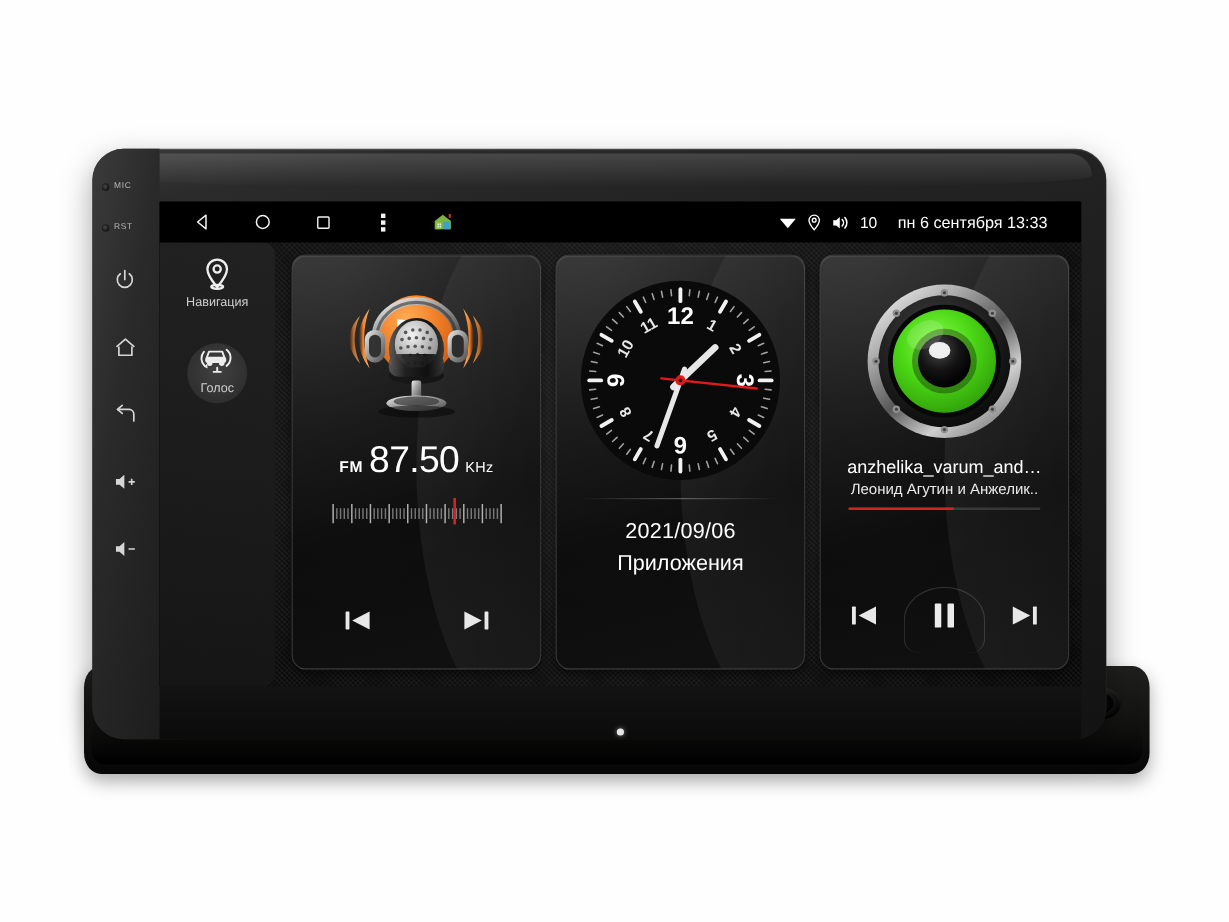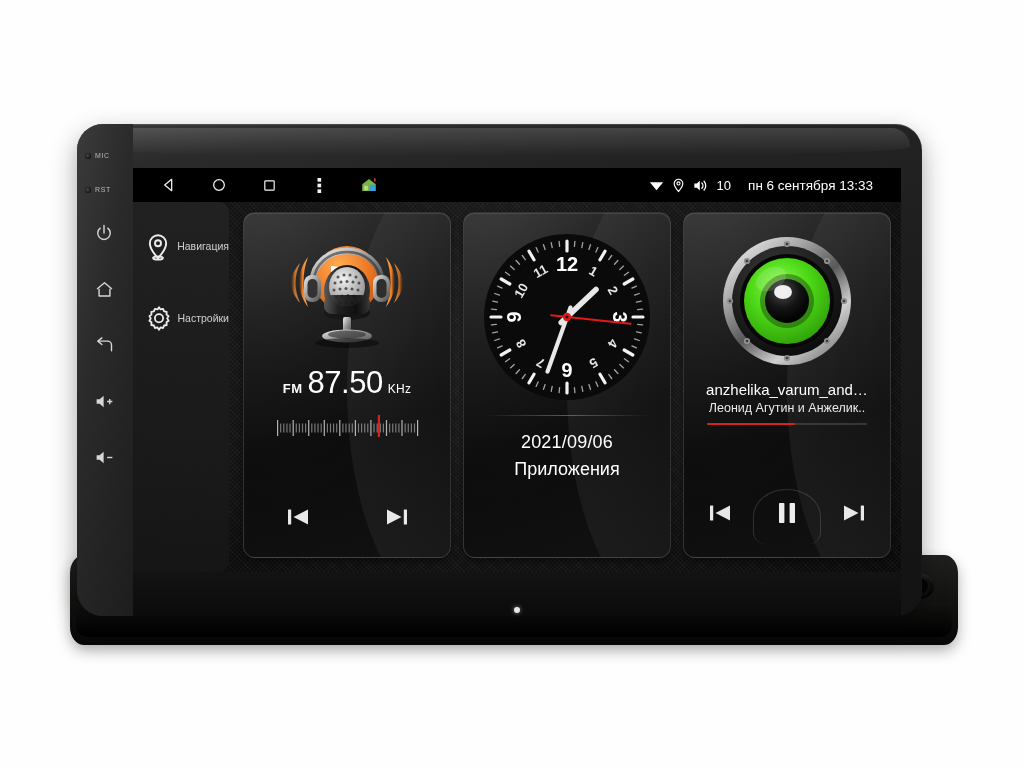--- a/index.html
+++ b/index.html
@@ -148,22 +148,22 @@
     left: 0; top: 34px;
     width: 96px; height: 370px;
     background: linear-gradient(180deg, rgba(34,34,34,0.92), rgba(22,22,22,0.95));
     border-radius: 0 10px 10px 0;
     padding-top: 8px;
     z-index: 4;
   }
   .side-item {
     position: relative;
     width: 100%; height: 72px;
-    display: flex; flex-direction: row;
-    align-items: center; justify-content: flex-end;
+    display: flex; flex-direction: column;
+    align-items: center; justify-content: flex-start;
     gap: 2px;
   }
   .side-ico {
     width: 34px; height: 34px;
     display: flex; align-items: center; justify-content: center;
     color: #ededed; position: relative; z-index: 2;
   }
   .side-label {
     font-size: 10.5px; color: #cfcfcf; position: relative; z-index: 2;
     white-space: nowrap;
@@ -456,30 +456,36 @@
             <svg width="26" height="30" viewBox="0 0 24 28" fill="none" stroke="currentColor" stroke-width="1.8">
               <path d="M12 25.5s7.6-8.7 7.6-13.9A7.6 7.6 0 0 0 4.4 11.6c0 5.2 7.6 13.9 7.6 13.9z"></path>
               <circle cx="12" cy="11.4" r="2.8"></circle>
               <ellipse cx="12" cy="25.2" rx="4.6" ry="1.5"></ellipse>
             </svg>
           </span>
           <span class="side-label">Навигация</span>
         </div>
 
 
-
-        <div class="side-item">
+        <div class="side-item active">
           <span class="side-ico">
-            <svg width="28" height="28" viewBox="0 0 28 28" fill="none" stroke="currentColor" stroke-width="1.8" stroke-linejoin="round">
-              <path d="M14 3.2l1.5 2.2 2.6-.6 1 2.5 2.6.5-.2 2.7 2.1 1.6-1.4 2.3 1.4 2.3-2.1 1.6.2 2.7-2.6.5-1 2.5-2.6-.6L14 25.7l-1.5-2.3-2.6.6-1-2.5-2.6-.5.2-2.7-2.1-1.6 1.4-2.3-1.4-2.3 2.1-1.6-.2-2.7 2.6-.5 1-2.5 2.6.6z"></path>
-              <circle cx="14" cy="14.3" r="4.1"></circle>
+            <svg width="32" height="30" viewBox="0 0 32 30" fill="none" stroke="currentColor" stroke-width="1.6" stroke-linecap="round" stroke-linejoin="round">
+              <path d="M7.5 13.5 9.2 9h11l1.7 4.5"></path>
+              <rect x="6" y="13.3" width="17.5" height="5.2" rx="1.8" fill="currentColor" stroke="none"></rect>
+              <circle cx="9.8" cy="18.8" r="1.5" fill="currentColor"></circle>
+              <circle cx="19.8" cy="18.8" r="1.5" fill="currentColor"></circle>
+              <path d="M23.8 7.5a8.4 8.4 0 0 1 0 13.4"></path>
+              <path d="M5.5 20.8a8.4 8.4 0 0 1-.6-11.6"></path>
+              <path d="M7.6 19.2 5 21.6l3 1.4" fill="currentColor" stroke="none"></path>
+              <path d="M16 22.5v3.4M13 25.9h6"></path>
             </svg>
           </span>
-          <span class="side-label">Настройки</span>
+          <span class="side-label">Голос</span>
         </div>
+
 
       </div>
 
       <div class="widgets">
 
         <div class="widget">
           <div class="radio-art">
             <svg width="138" height="116" viewBox="0 0 138 116">
               <defs>
                 <radialGradient id="orbGrad" cx="38%" cy="30%" r="75%">

